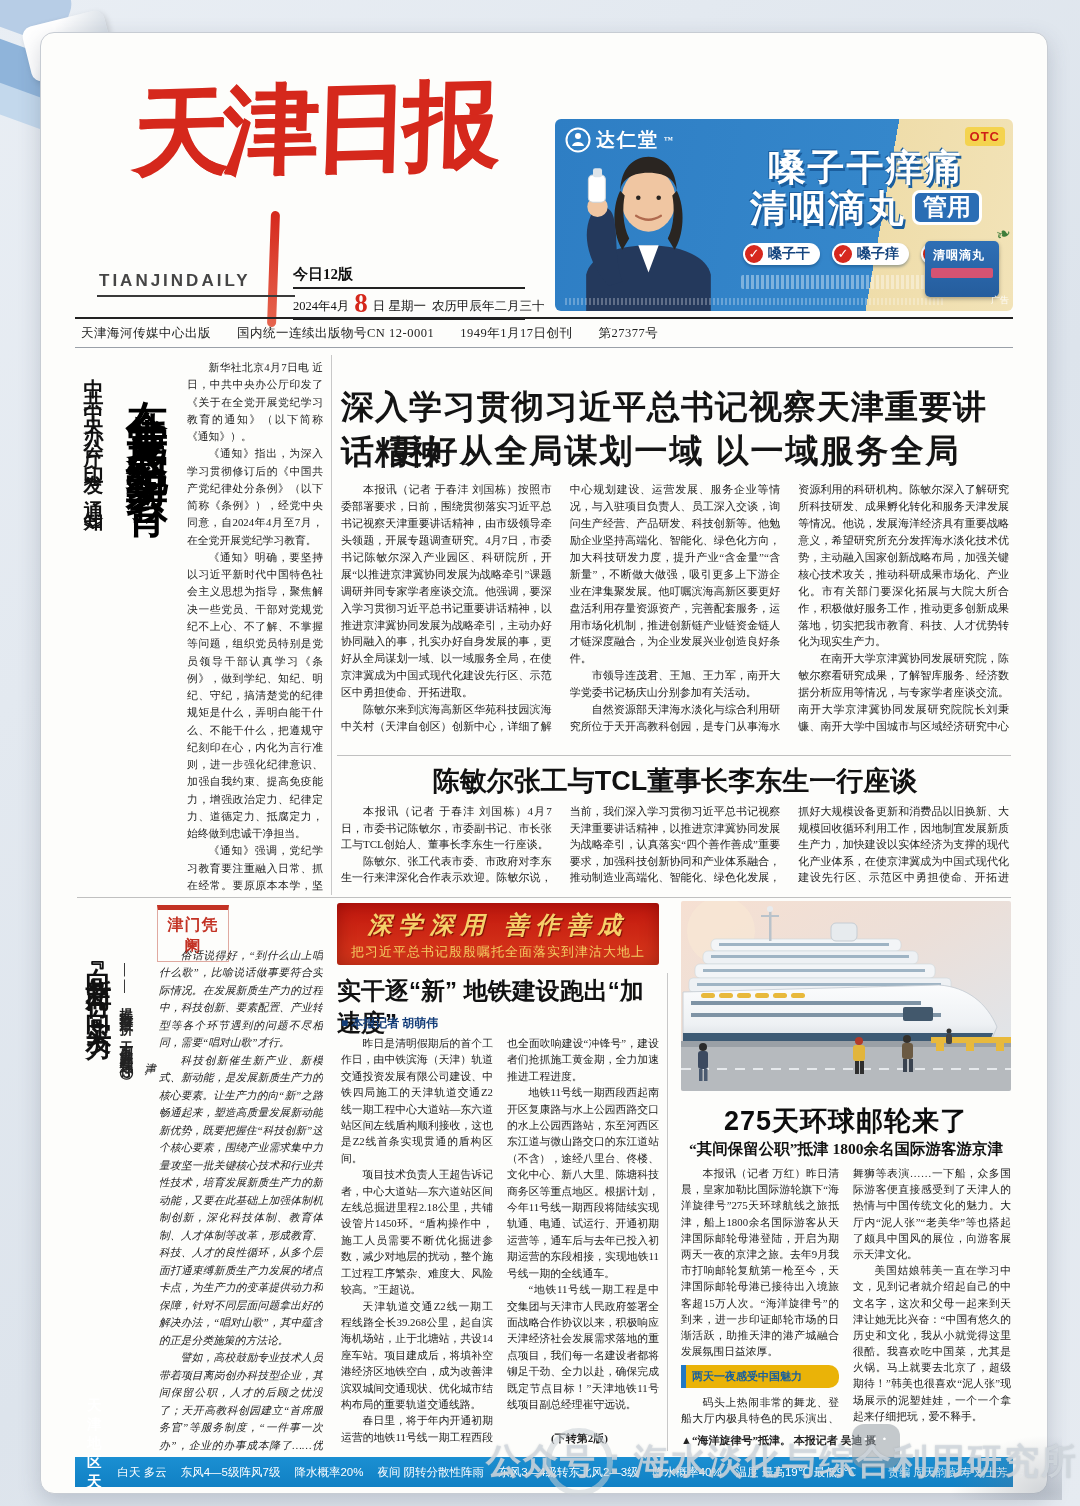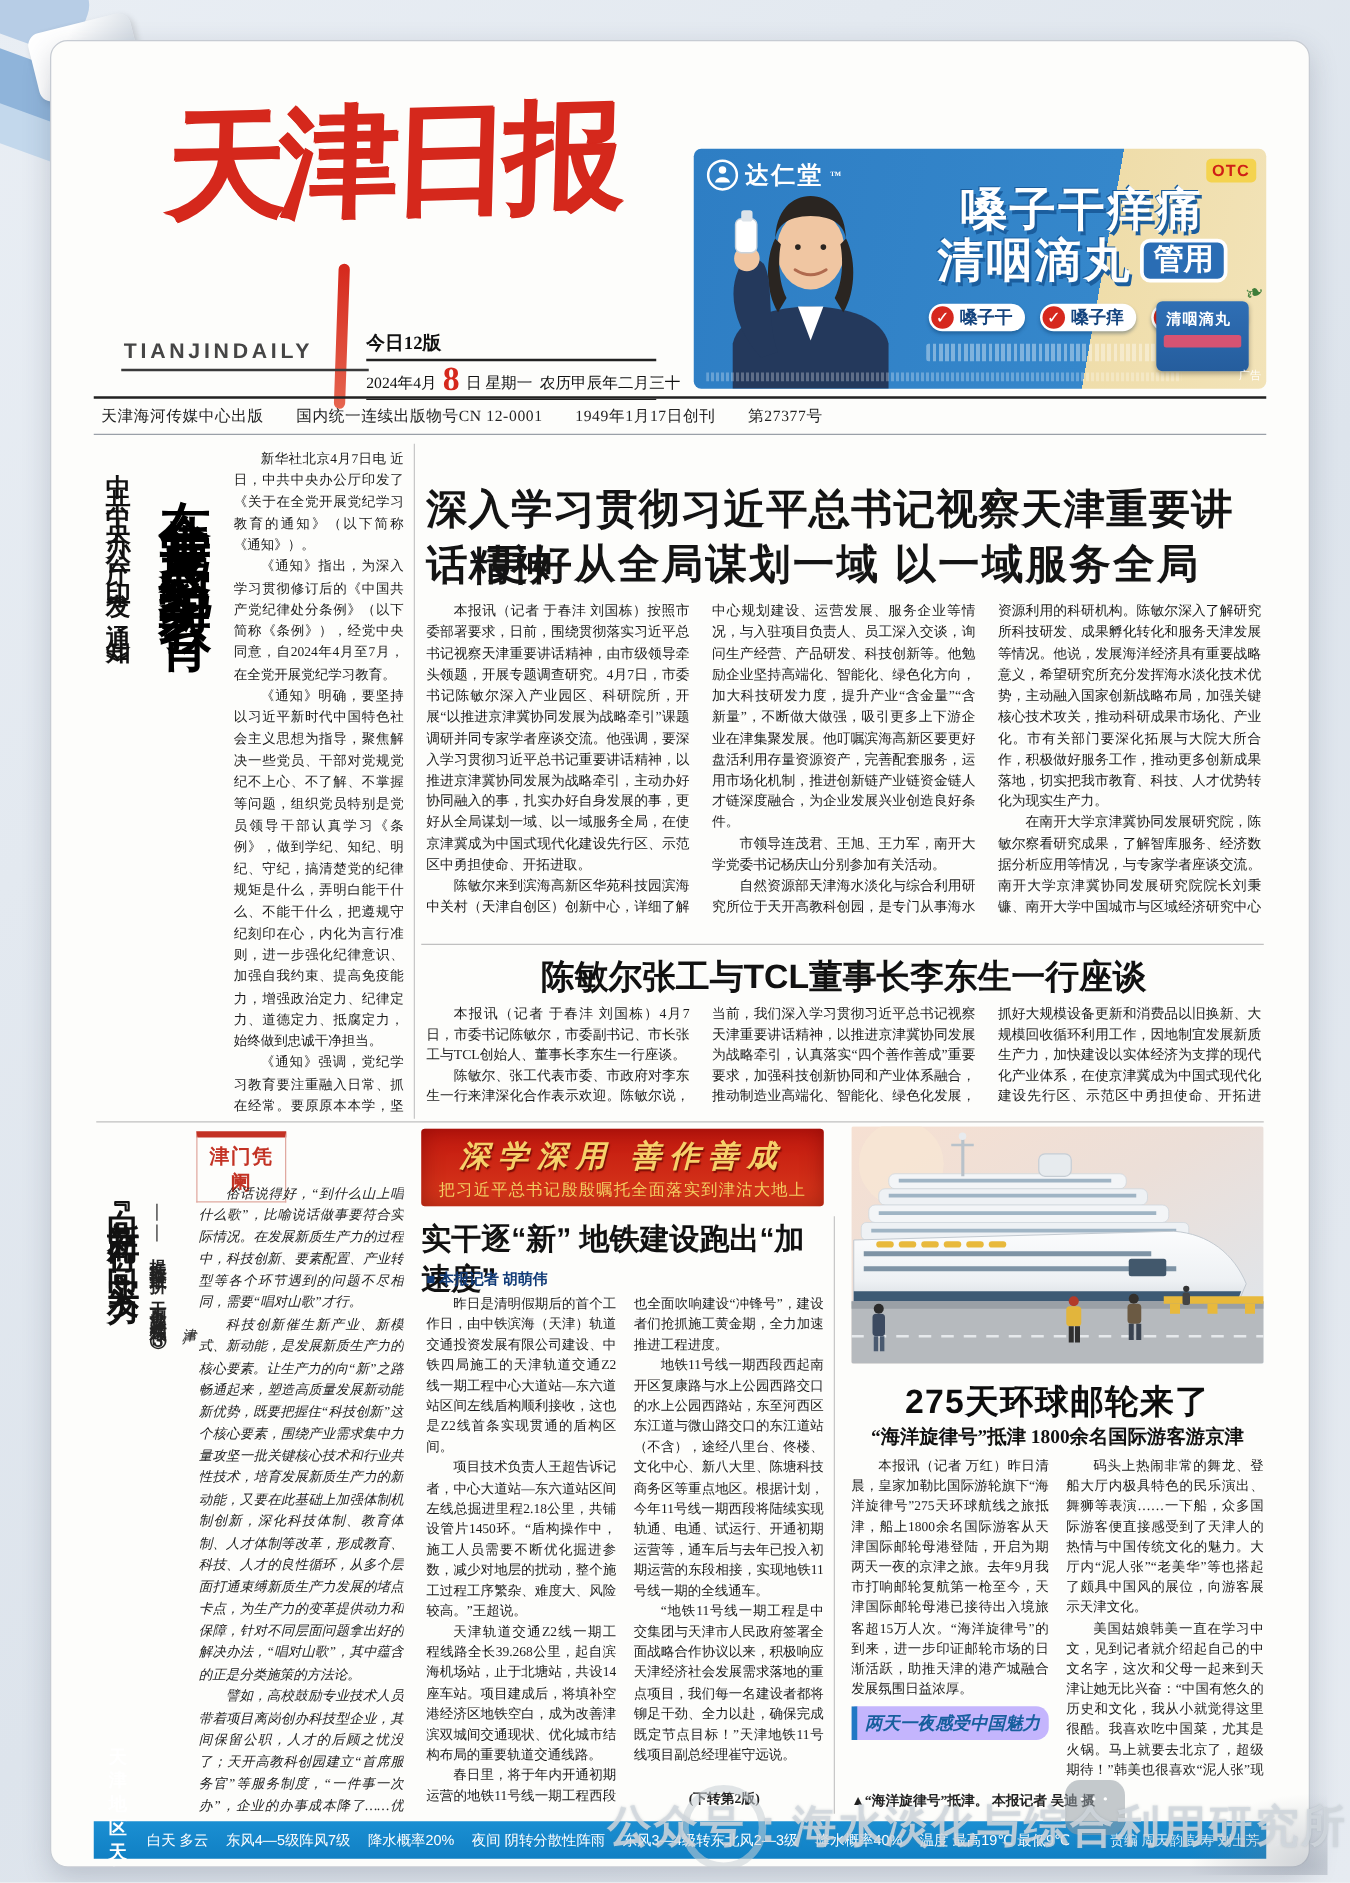--- a/index.html
+++ b/index.html
@@ -84,21 +84,21 @@
   .metro-byline{left:300px;top:982px;font-size:12px;font-weight:bold;color:#123c78;}
   .metro-body{left:300px;top:1002px;width:318px;height:412px;column-count:2;column-gap:14px;font-size:10.8px;line-height:1.52;color:#1c1c1c;}
   .metro-turn{left:510px;top:1398px;font-size:11px;font-weight:bold;color:#222;}
   .cr-vdiv{left:626px;top:940px;height:478px;}
   
   .photo{left:640px;top:868px;width:330px;height:190px;border-radius:2px;overflow:hidden;}
   .cruise-h{left:640px;top:1068px;width:330px;text-align:center;font-size:27px;font-weight:bold;color:#0d0d0d;font-family:"Liberation Sans","DejaVu Sans",sans-serif;letter-spacing:1px;}
   .cruise-h{top:1070px;}
   .cruise-sh{left:640px;top:1106px;width:330px;text-align:center;font-size:15.5px;font-weight:bold;color:#111;}
   .cruise-body{left:640px;top:1132px;width:330px;height:262px;column-count:2;column-gap:14px;font-size:10.8px;line-height:1.5;color:#1c1c1c;}
-  .cr-sub{break-inside:avoid;background:#c4b5fd;border-left:5px solid #2178c4;color:#175f9e;font-weight:bold;font-size:14px;padding:3px 6px;margin:6px 0;text-indent:0;font-family:"Liberation Sans",sans-serif;border-radius:0 10px 10px 0;font-style:italic;}
+  .cr-sub{break-inside:avoid;background:#eab308;border-left:5px solid #2178c4;color:#175f9e;font-weight:bold;font-size:11px;padding:3px 6px;margin:6px 0;text-indent:0;font-family:"Liberation Sans",sans-serif;border-radius:0 10px 10px 0;}
   .cap{left:640px;top:1400px;width:330px;font-size:11px;font-weight:bold;color:#222;}
   
   .weather{left:34px;top:1424px;width:938px;height:30px;background:linear-gradient(#1b8fd2,#1080c4);color:#fff;display:flex;align-items:center;gap:14px;padding:0 12px;box-sizing:border-box;font-family:"Liberation Sans","DejaVu Sans",sans-serif;}
   .weather .lab{font-size:14.5px;font-weight:bold;letter-spacing:2px;}
   .weather .it{font-size:11.5px;white-space:nowrap;}
   .weather .cred{margin-left:auto;font-size:11px;opacity:.85;white-space:nowrap;}
   .weather .slash{width:4px;height:34px;background:#fff;transform:rotate(18deg);margin:0 2px;}
   
   .wm{position:absolute;left:486px;top:1438px;z-index:6;font-size:35px;font-weight:bold;color:rgba(210,216,222,.82);letter-spacing:2px;text-shadow:0 0 2px rgba(130,140,150,.35);white-space:nowrap;}
   .wm-logo{position:absolute;left:545px;top:1428px;z-index:6;width:56px;height:56px;border:6px solid rgba(200,208,214,.55);border-radius:50%;}
@@ -325,21 +325,21 @@
           <circle cx="226" cy="138" r="4" fill="#33302c"></circle>
             <rect x="221" y="142" width="11" height="16" rx="3" fill="#6b5a43"></rect>
             <rect x="222" y="158" width="4" height="13" fill="#3a4350"></rect>
             <rect x="228" y="158" width="4" height="13" fill="#3a4350"></rect>
           <circle cx="268" cy="130" r="2.5" fill="#333"></circle>
             <rect x="265" y="133" width="6" height="10" rx="2" fill="#444"></rect>
         </g>
       </svg>
     </div>
     <div class="abs cruise-h">275天环球邮轮来了</div>
-    <div class="abs cruise-sh">“海洋旋律号”抵津  1800余名国际游客游京津</div>
+    <div class="abs cruise-sh">“其间保留公职”抵津  1800余名国际游客游京津</div>
     <div class="abs cruise-body bodytext clip">
       <div>
           <p>本报讯（记者 万红）昨日清晨，皇家加勒比国际游轮旗下“海洋旋律号”275天环球航线之旅抵津，船上1800余名国际游客从天津国际邮轮母港登陆，开启为期两天一夜的京津之旅。去年9月我市打响邮轮复航第一枪至今，天津国际邮轮母港已接待出入境旅客超15万人次。“海洋旋律号”的到来，进一步印证邮轮市场的日渐活跃，助推天津的港产城融合发展氛围日益浓厚。</p>
         </div>
       <div class="cr-sub">两天一夜感受中国魅力</div>
       <div>
           <p>码头上热闹非常的舞龙、登船大厅内极具特色的民乐演出、舞狮等表演……一下船，众多国际游客便直接感受到了天津人的热情与中国传统文化的魅力。大厅内“泥人张”“老美华”等也搭起了颇具中国风的展位，向游客展示天津文化。</p>
           <p>美国姑娘韩美一直在学习中文，见到记者就介绍起自己的中文名字，这次和父母一起来到天津让她无比兴奋：“中国有悠久的历史和文化，我从小就觉得这里很酷。我喜欢吃中国菜，尤其是火锅。马上就要去北京了，超级期待！”韩美也很喜欢“泥人张”现场展示的泥塑娃娃，一个一个拿起来仔细把玩，爱不释手。</p>
         </div>
     </div>

